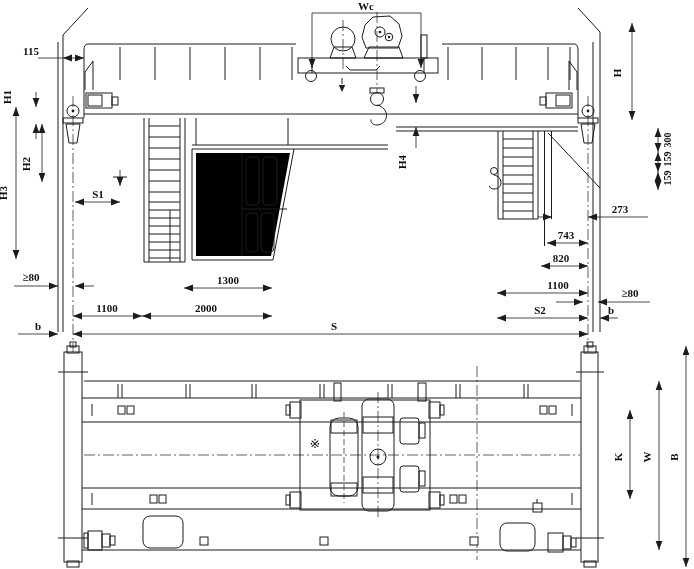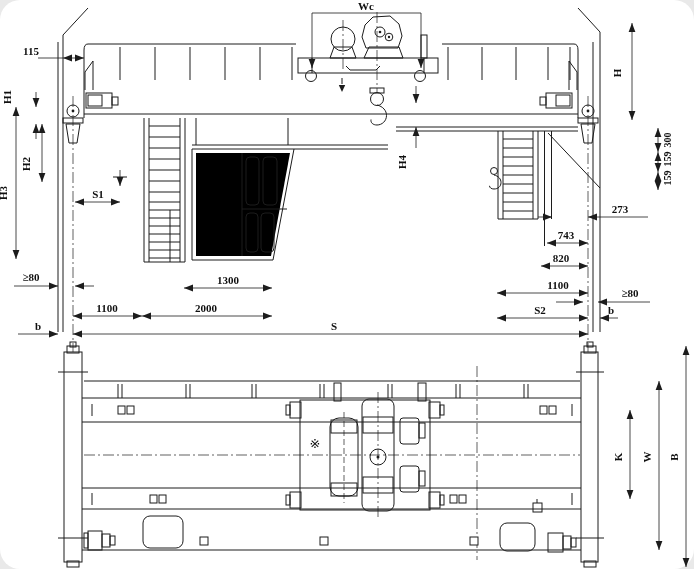--- a/index.html
+++ b/index.html
@@ -1,17 +1,17 @@
 <!DOCTYPE html>
 <html><head>
 <meta charset="utf-8">
 <style>
   html,body{margin:0;padding:0;background:#e9e9e9;}
   .stage{width:694px;height:569px;background:#ffffff;position:relative;margin:0 auto;
-         font-family:"Liberation Serif",serif;border-radius:20px;}
+         font-family:"Liberation Serif",serif;}
   svg{display:block}
   .ln{stroke:#1c1c1c;fill:none;stroke-width:1;stroke-linecap:butt}
   .thk{stroke-width:1.9}
   .md{stroke-width:1.3}
   .thin{stroke-width:.7}
   .cl{stroke:#1c1c1c;fill:none;stroke-width:.7;stroke-dasharray:11 3 2 3}
   .dsh{stroke:#1c1c1c;fill:none;stroke-width:.7;stroke-dasharray:6 3}
   .dim{stroke:#1c1c1c;fill:none;stroke-width:.8}
   .fil{fill:#1c1c1c;stroke:none}
   .wht{fill:#ffffff}

